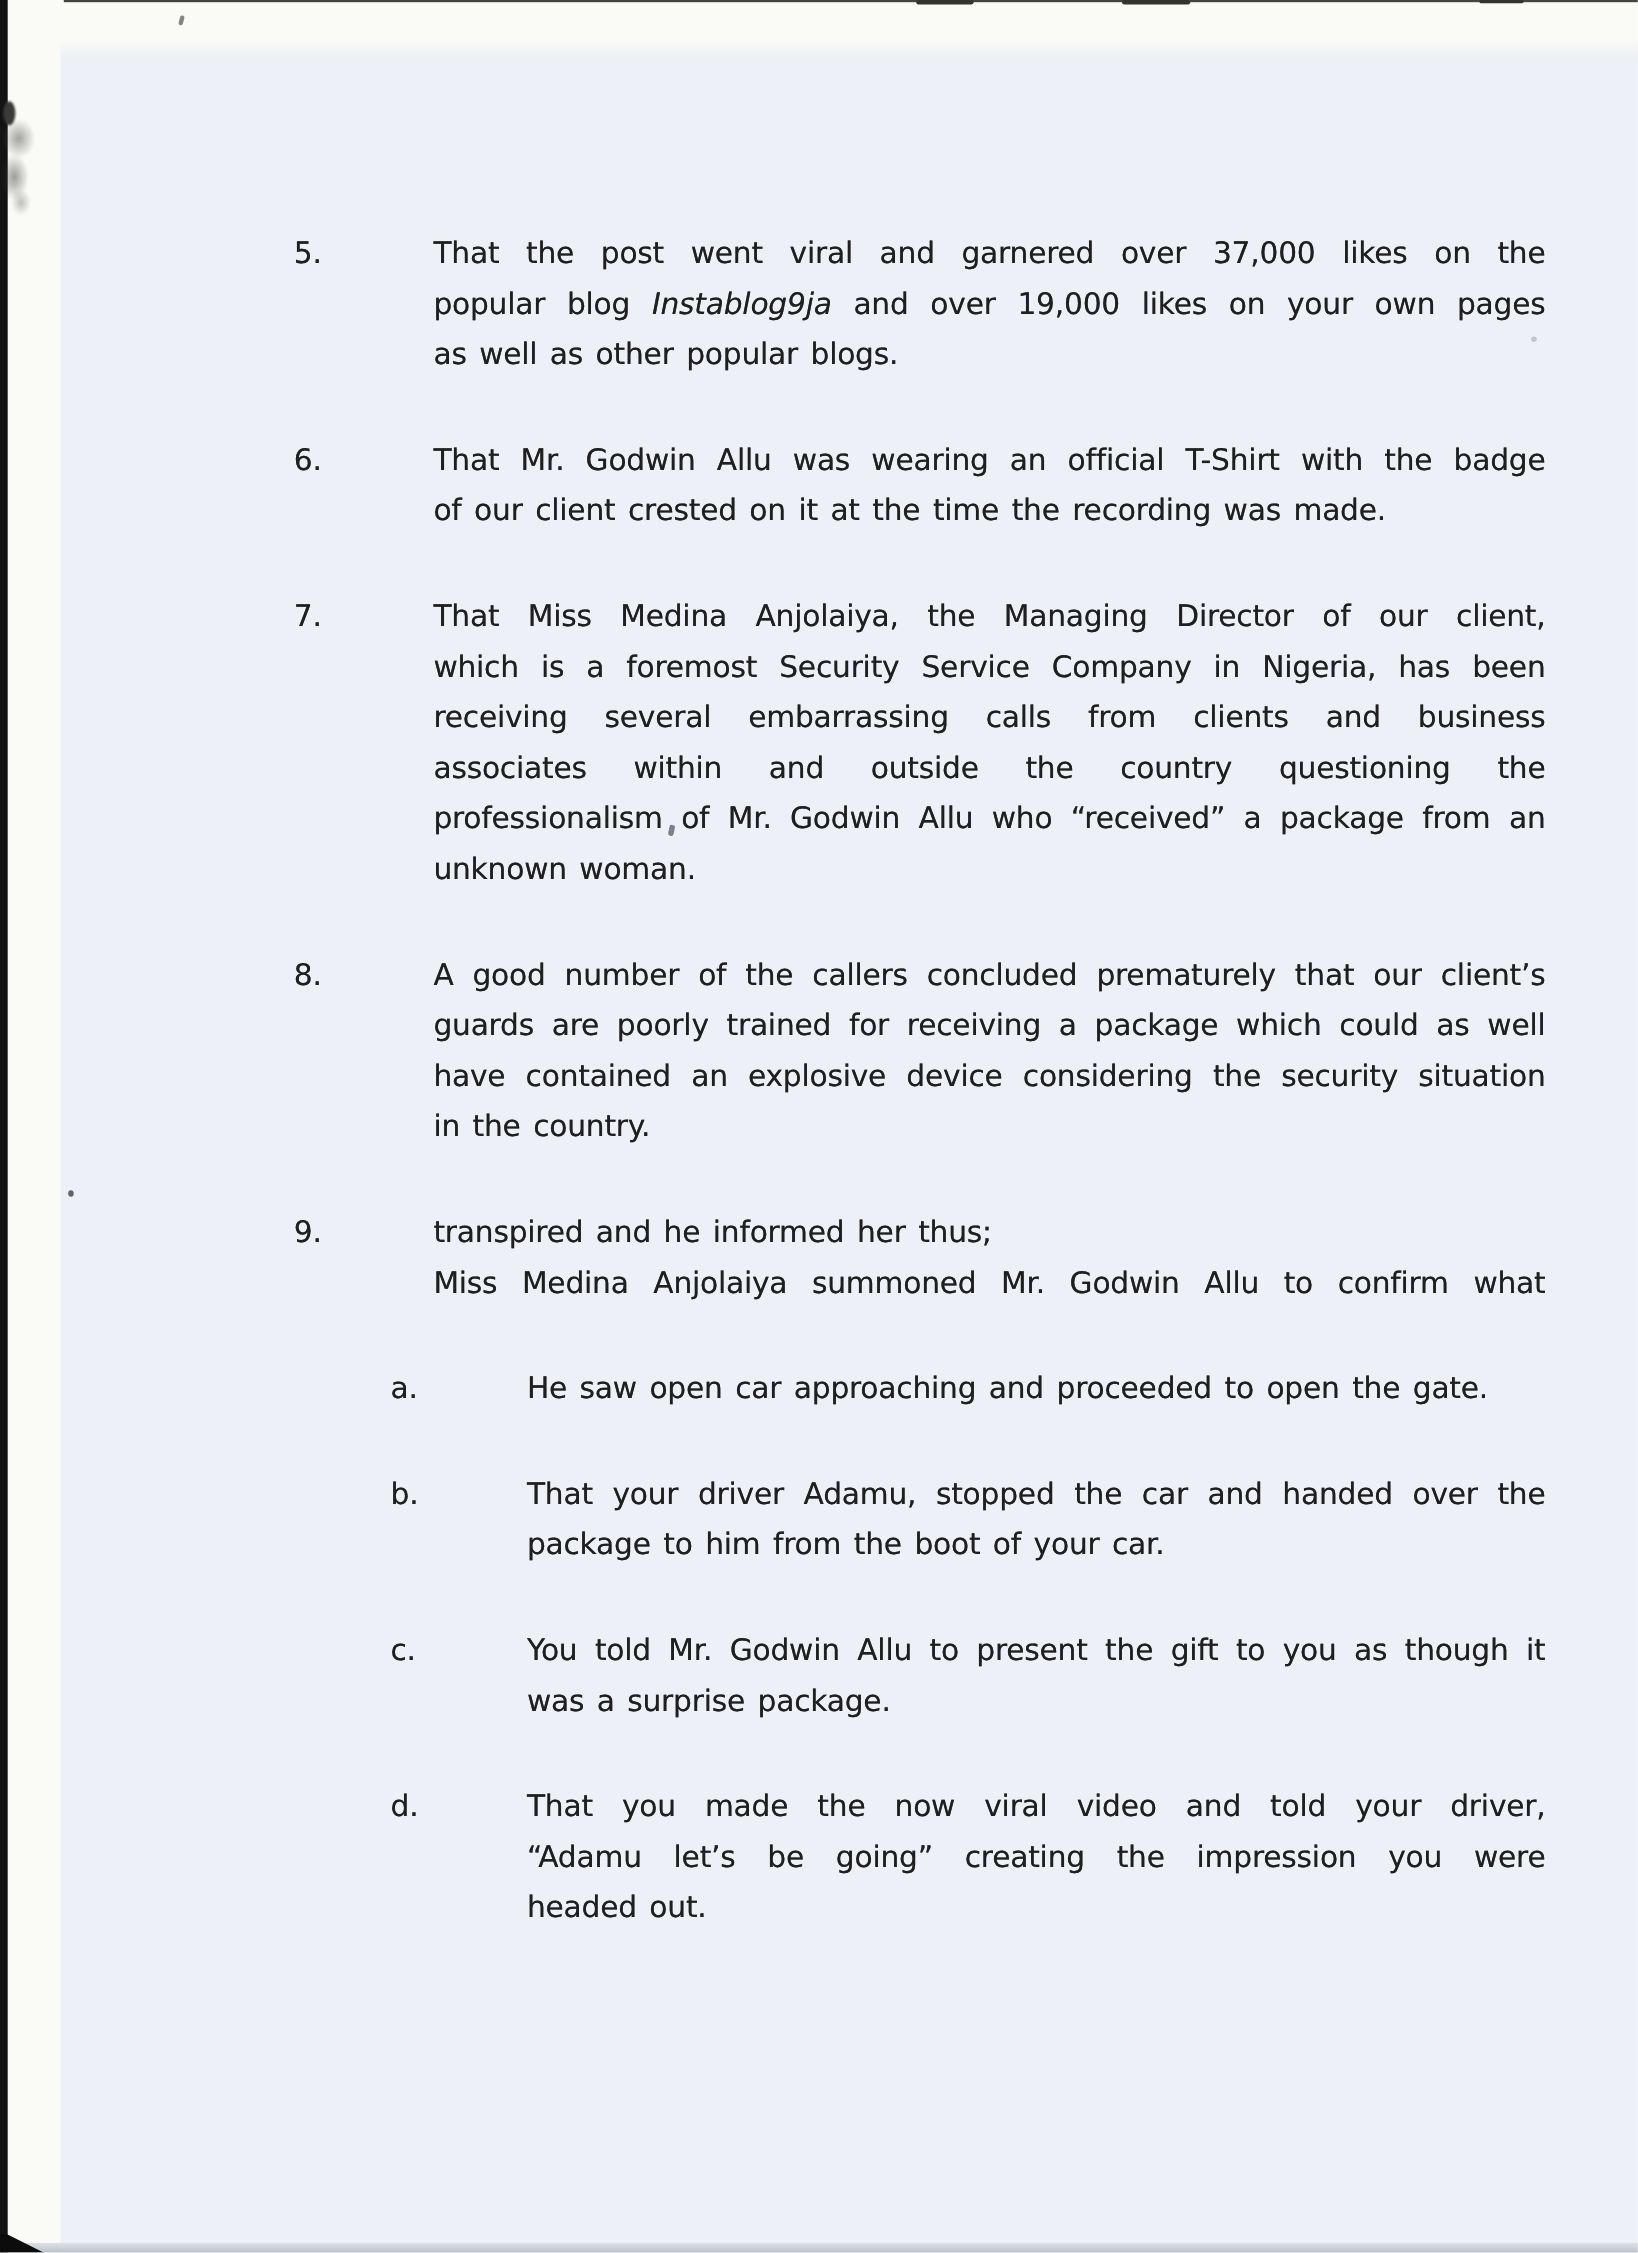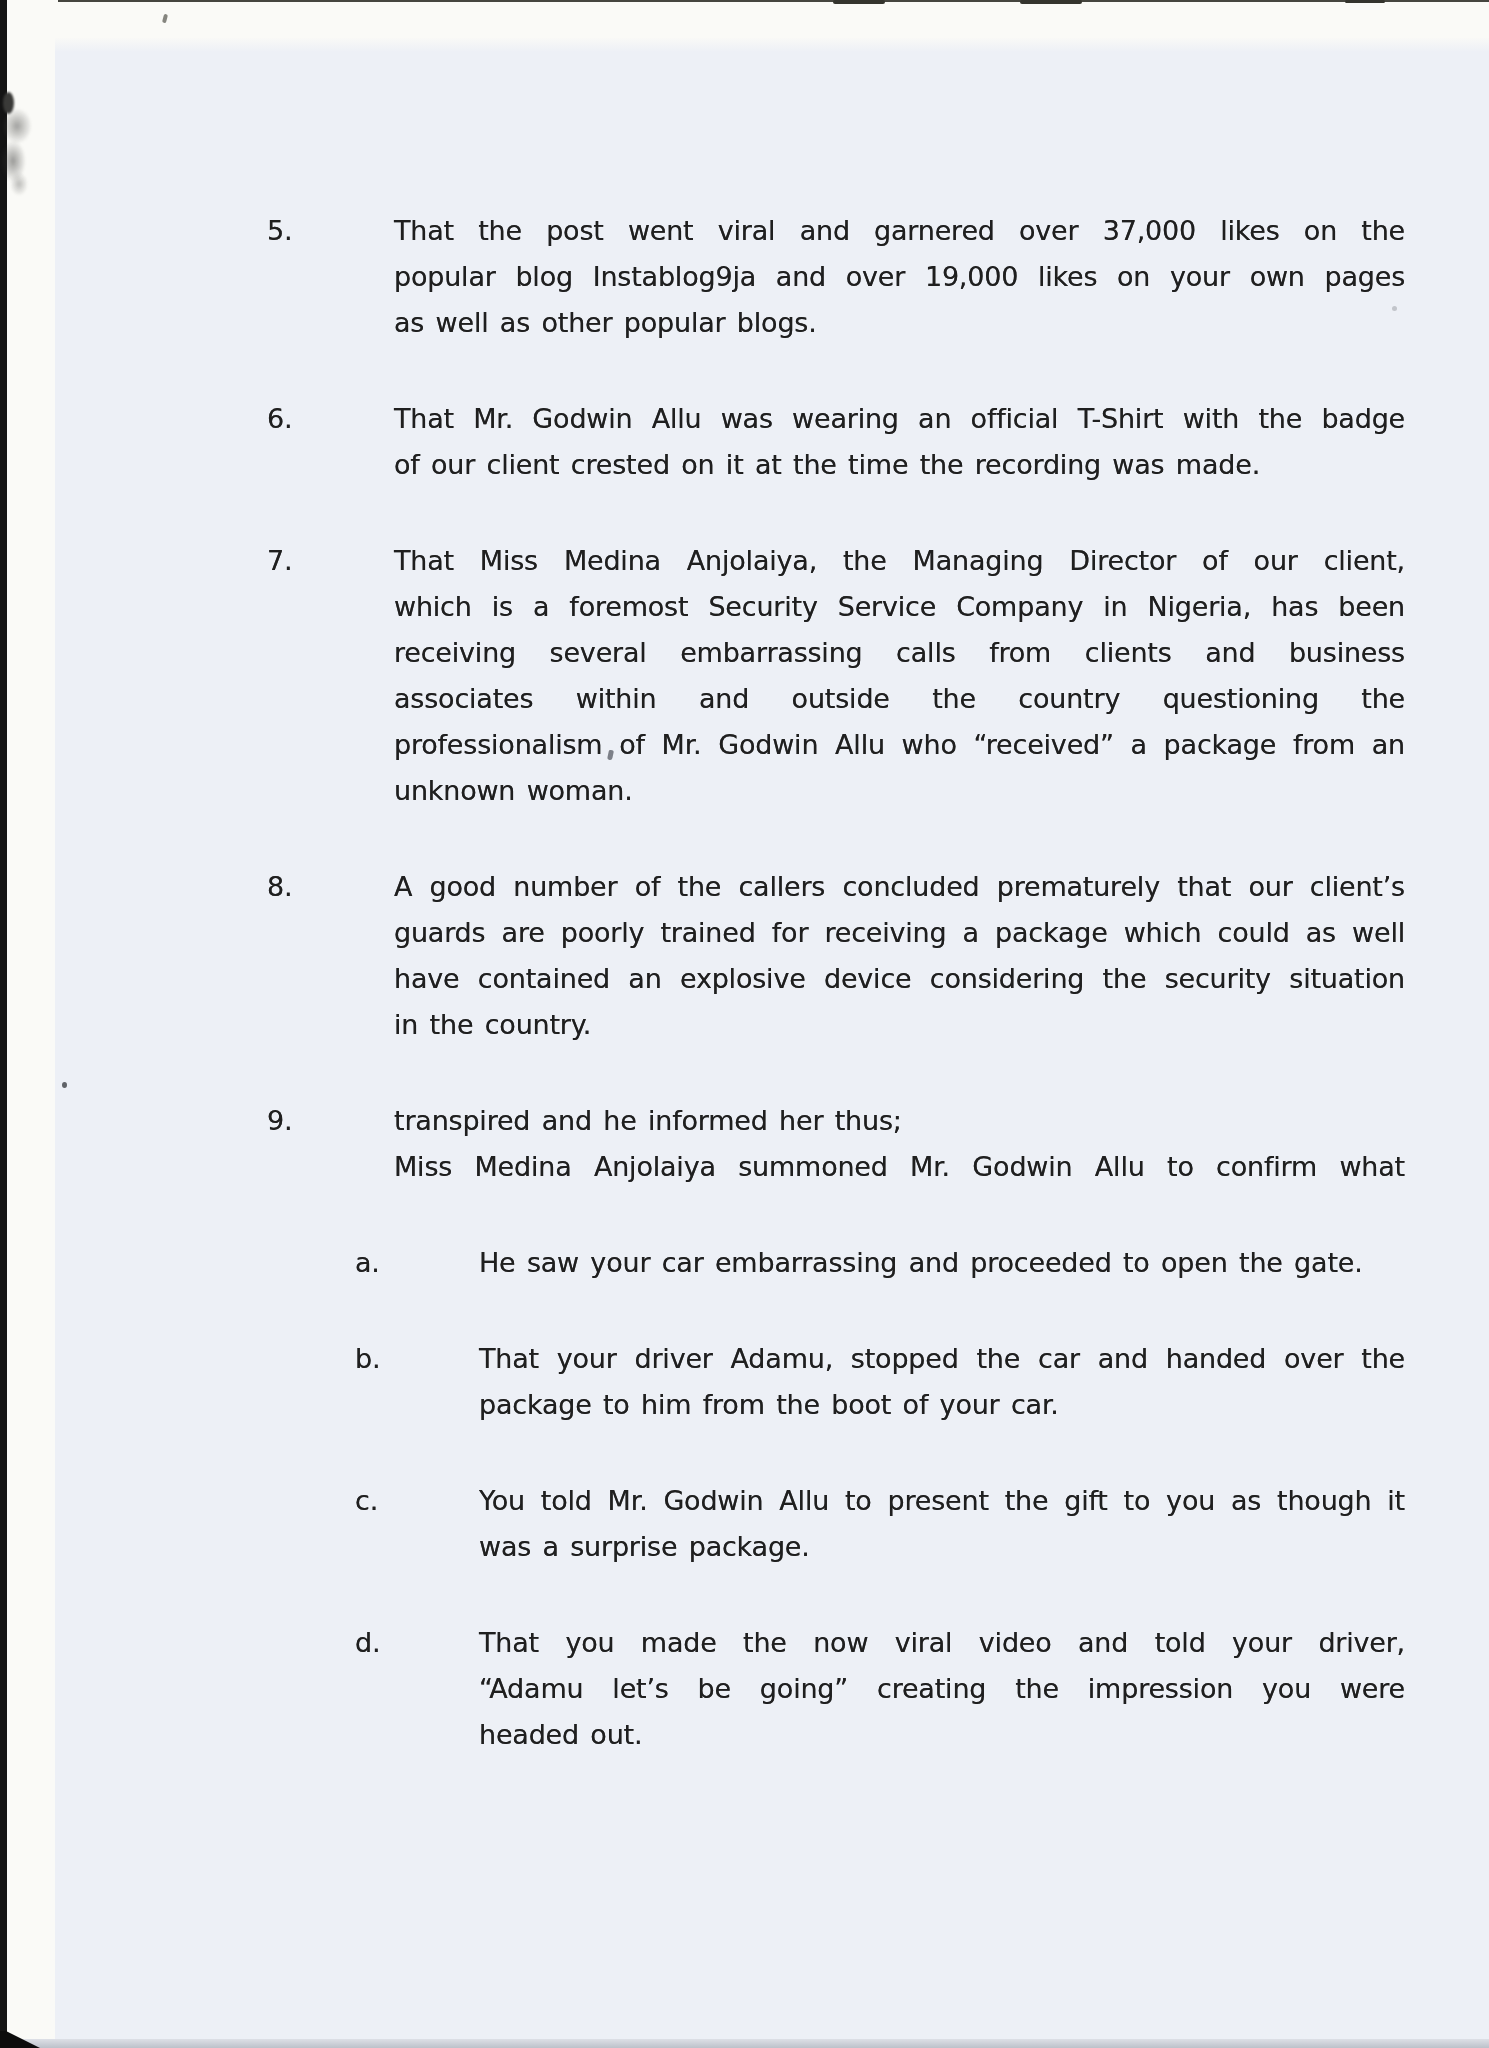--- a/index.html
+++ b/index.html
@@ -65,21 +65,21 @@
   .para.level2 .text { width: 965px; }
   .line {
     text-align: justify;
     text-align-last: justify;
     margin-left: 39px;
   }
   .line.last {
     text-align: center;
     text-align-last: left;
   }
-  .it { }
+  .it { font-style: italic; }
 
   
   .edge-left {
     position: absolute;
     left: 0; top: 0;
     width: 7px; height: 2048px;
     background: #141414;
   }
   .top-line {
     position: absolute;
@@ -176,21 +176,21 @@
         <div class="para level1">
           <div class="marker">9.</div>
           <div class="text">
             <div class="line last"><span>transpired and he informed her thus;</span></div>
             <div class="line"><span>Miss Medina Anjolaiya summoned Mr. Godwin Allu to confirm what</span></div>
           </div>
         </div>
         <div class="para level2">
           <div class="marker">a.</div>
           <div class="text">
-            <div class="line last"><span>He saw your car embarrassing and proceeded to open the gate.</span></div>
+            <div class="line last"><span>He saw open car approaching and proceeded to open the gate.</span></div>
           </div>
         </div>
         <div class="para level2">
           <div class="marker">b.</div>
           <div class="text">
             <div class="line"><span>That your driver Adamu, stopped the car and handed over the</span></div>
             <div class="line last"><span>package to him from the boot of your car.</span></div>
           </div>
         </div>
         <div class="para level2">

